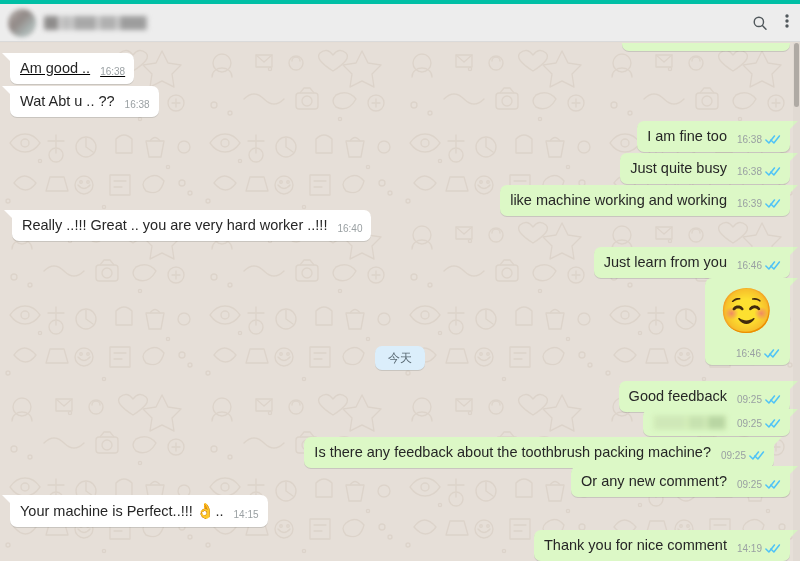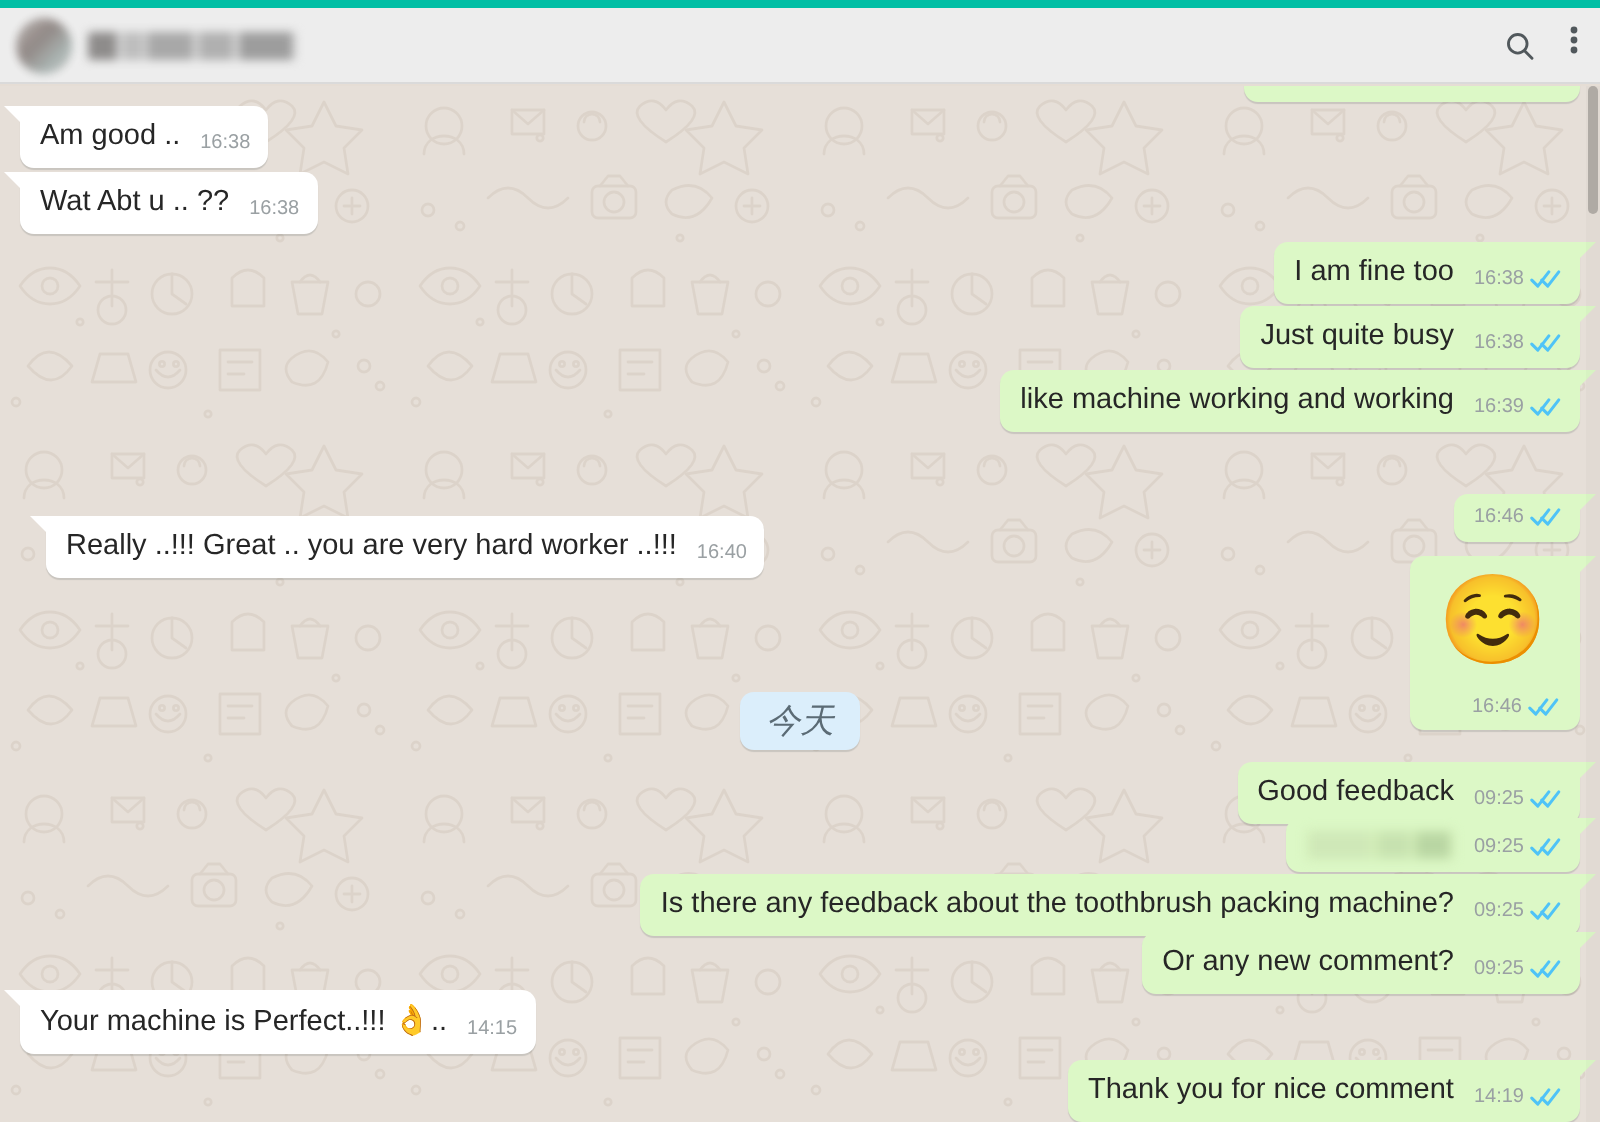--- a/index.html
+++ b/index.html
@@ -236,26 +236,25 @@
   
   .date-divider {
     position: absolute;
     left: 0; width: 800px;
     display: flex;
     justify-content: center;
   }
   .date-pill {
     background: #dbeefb;
     color: #5b6b75;
-    font-size: 17px;
+    font-size: 12px;
     line-height: 1;
     padding: 6px 13px;
     border-radius: 7px;
     box-shadow: 0 1px 0.5px rgba(11,20,26,.13);
-    font-style: italic;
   }
 
   
   .clipped-bubble {
     position: absolute;
     right: 10px;
     top: -12px;
     width: 168px;
     height: 20px;
     background: #dcf8c6;
@@ -370,21 +369,21 @@
           </g>
         </pattern>
       </defs>
       <rect width="800" height="518" fill="url(#dood)"></rect>
     </svg>
 
     <div class="msgs">
 
       <div class="clipped-bubble"></div>
 
-      <div class="row in" style="top:10px; left:10px;">
+      <div class="row in" style="top:10px; left:10px;text-decoration:underline;">
         <div class="bubble in">
           <div class="txt">Am good ..</div>
           <div class="meta">
             <span class="time">16:38</span>
           </div>
         </div>
       </div>
 
       <div class="row in" style="top:43px; left:10px;">
         <div class="bubble in">
@@ -433,31 +432,32 @@
             <span class="ticks">
               <svg width="16" height="11" viewBox="0 0 18 12" fill="none" stroke="currentColor" stroke-width="1.7" stroke-linecap="round" stroke-linejoin="round">
                 <path d="M1 6.6 L4.4 10 L10.6 2"></path>
                   <path d="M6.6 6.6 L10 10 L16.2 2"></path>
               </svg>
             </span>
           </div>
         </div>
       </div>
 
-      <div class="row in" style="top:167px; left:23px;margin-top:48px;">
+      <div class="row in" style="top:167px; left:12px;">
         <div class="bubble in">
           <div class="txt">Really ..!!! Great .. you are very hard worker ..!!!</div>
           <div class="meta">
             <span class="time">16:40</span>
           </div>
         </div>
       </div>
 
       <div class="row out" style="top:204px; right:10px; left:10px;">
         <div class="bubble out">
+          <div class="txt">Just learn from you</div>
           <div class="meta">
             <span class="time">16:46</span>
             <span class="ticks">
               <svg width="16" height="11" viewBox="0 0 18 12" fill="none" stroke="currentColor" stroke-width="1.7" stroke-linecap="round" stroke-linejoin="round">
                 <path d="M1 6.6 L4.4 10 L10.6 2"></path>
                   <path d="M6.6 6.6 L10 10 L16.2 2"></path>
               </svg>
             </span>
           </div>
         </div>
@@ -509,21 +509,21 @@
             <span class="ticks">
               <svg width="16" height="11" viewBox="0 0 18 12" fill="none" stroke="currentColor" stroke-width="1.7" stroke-linecap="round" stroke-linejoin="round">
                 <path d="M1 6.6 L4.4 10 L10.6 2"></path>
                   <path d="M6.6 6.6 L10 10 L16.2 2"></path>
               </svg>
             </span>
           </div>
         </div>
       </div>
 
-      <div class="row out" style="top:394px; right:10px; left:10px;">
+      <div class="row out" style="top:394px; right:26px; left:10px;">
         <div class="bubble out">
           <div class="txt">Is there any feedback about the toothbrush packing machine?</div>
           <div class="meta">
             <span class="time">09:25</span>
             <span class="ticks">
               <svg width="16" height="11" viewBox="0 0 18 12" fill="none" stroke="currentColor" stroke-width="1.7" stroke-linecap="round" stroke-linejoin="round">
                 <path d="M1 6.6 L4.4 10 L10.6 2"></path>
                   <path d="M6.6 6.6 L10 10 L16.2 2"></path>
               </svg>
             </span>

